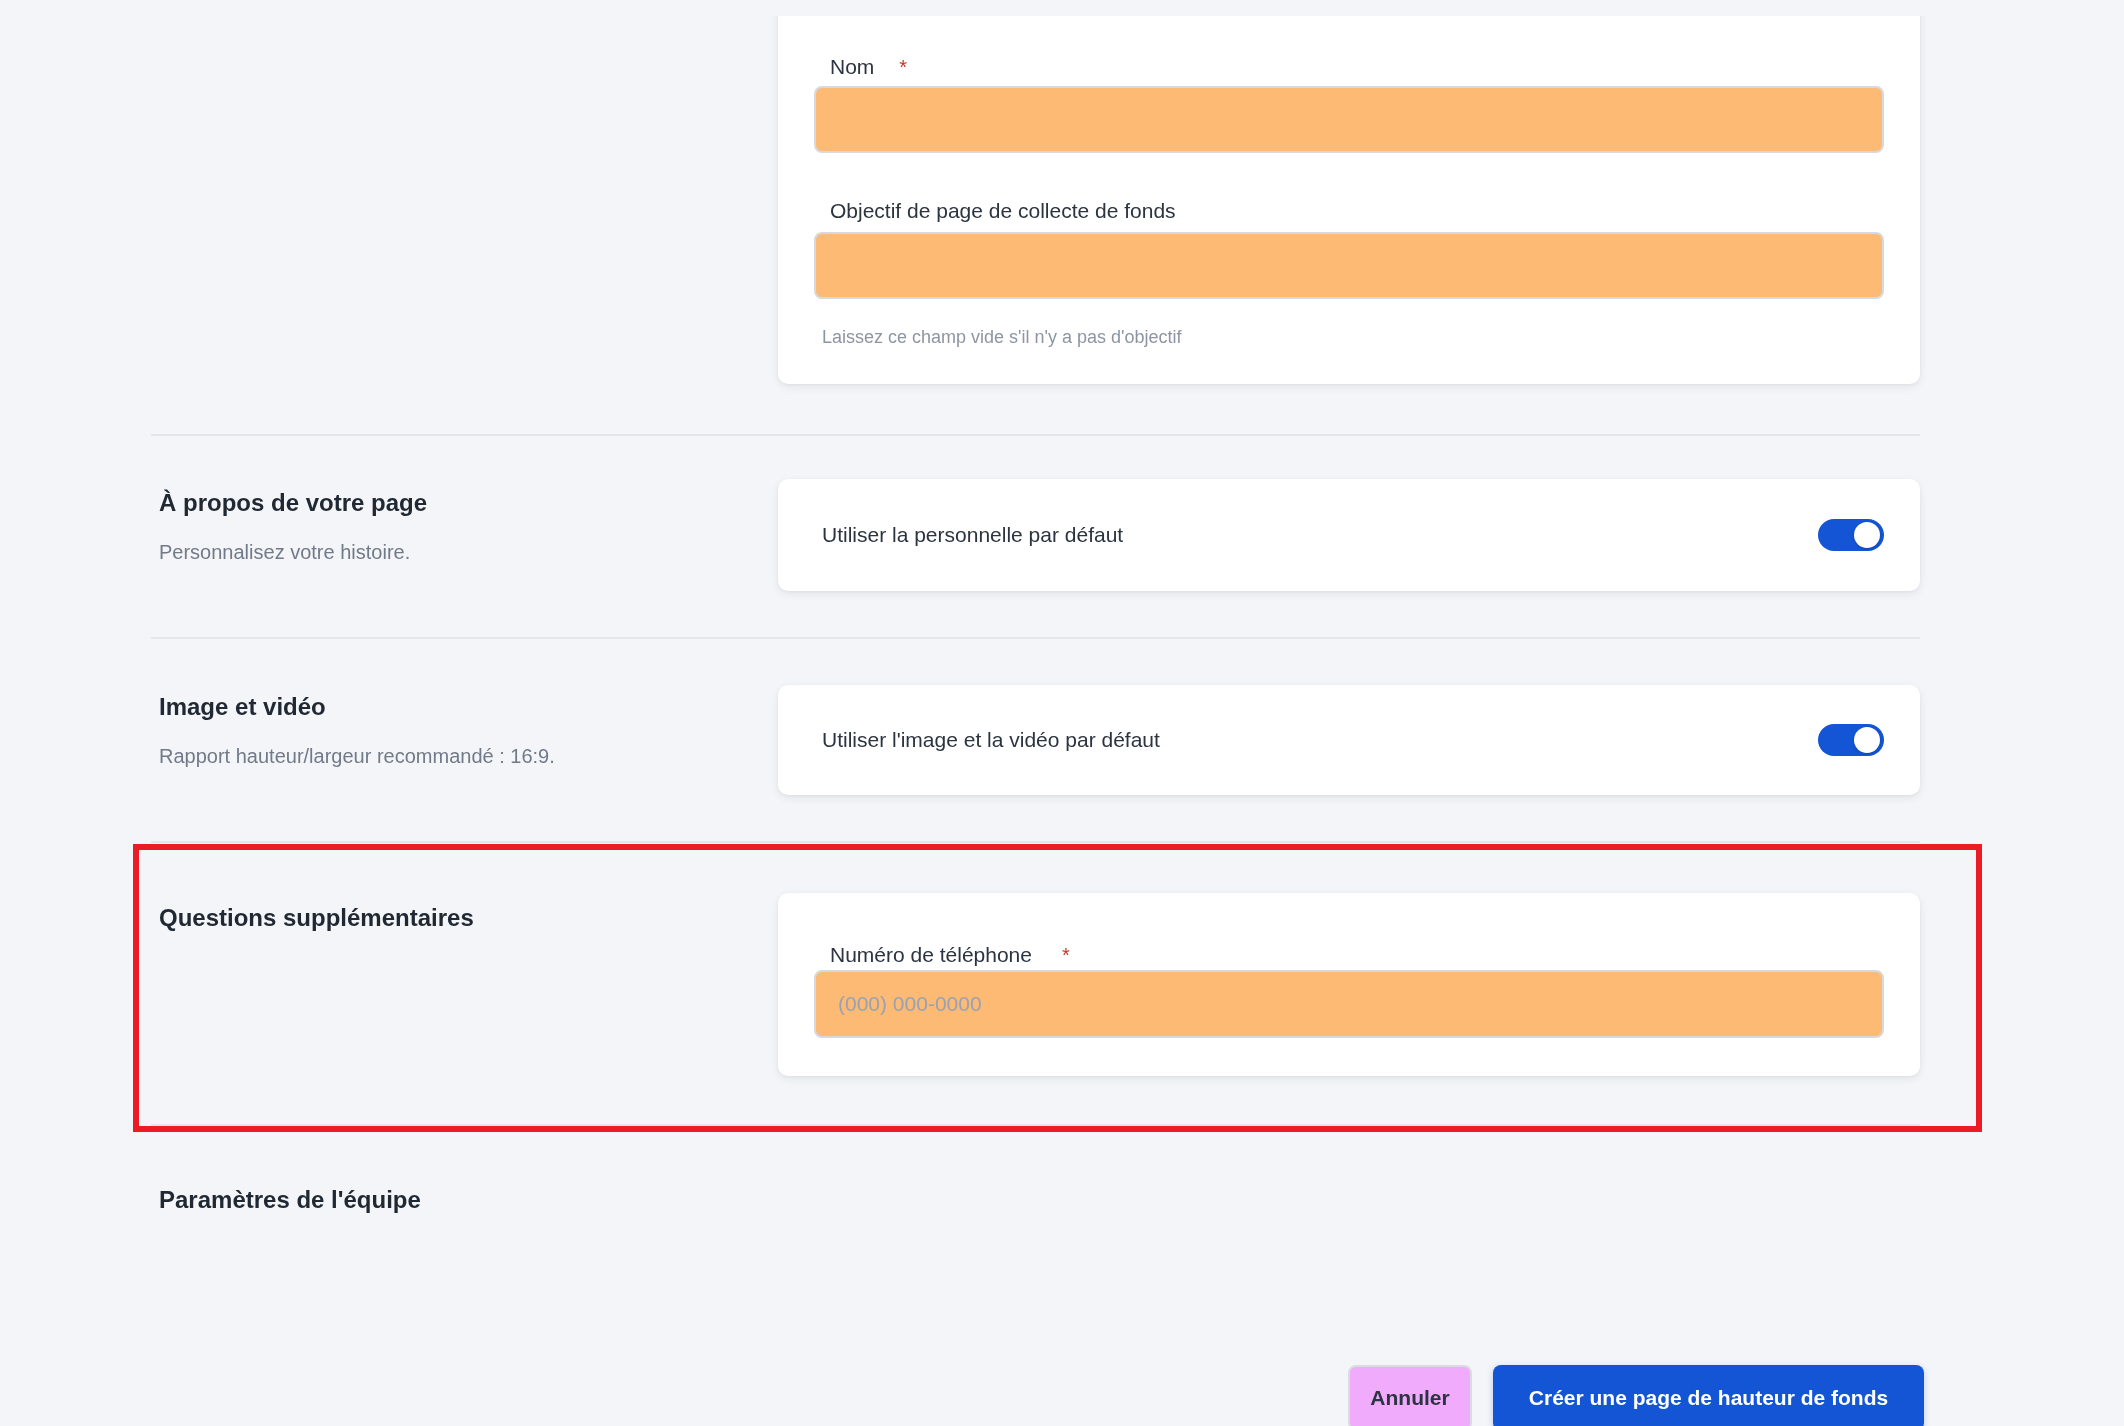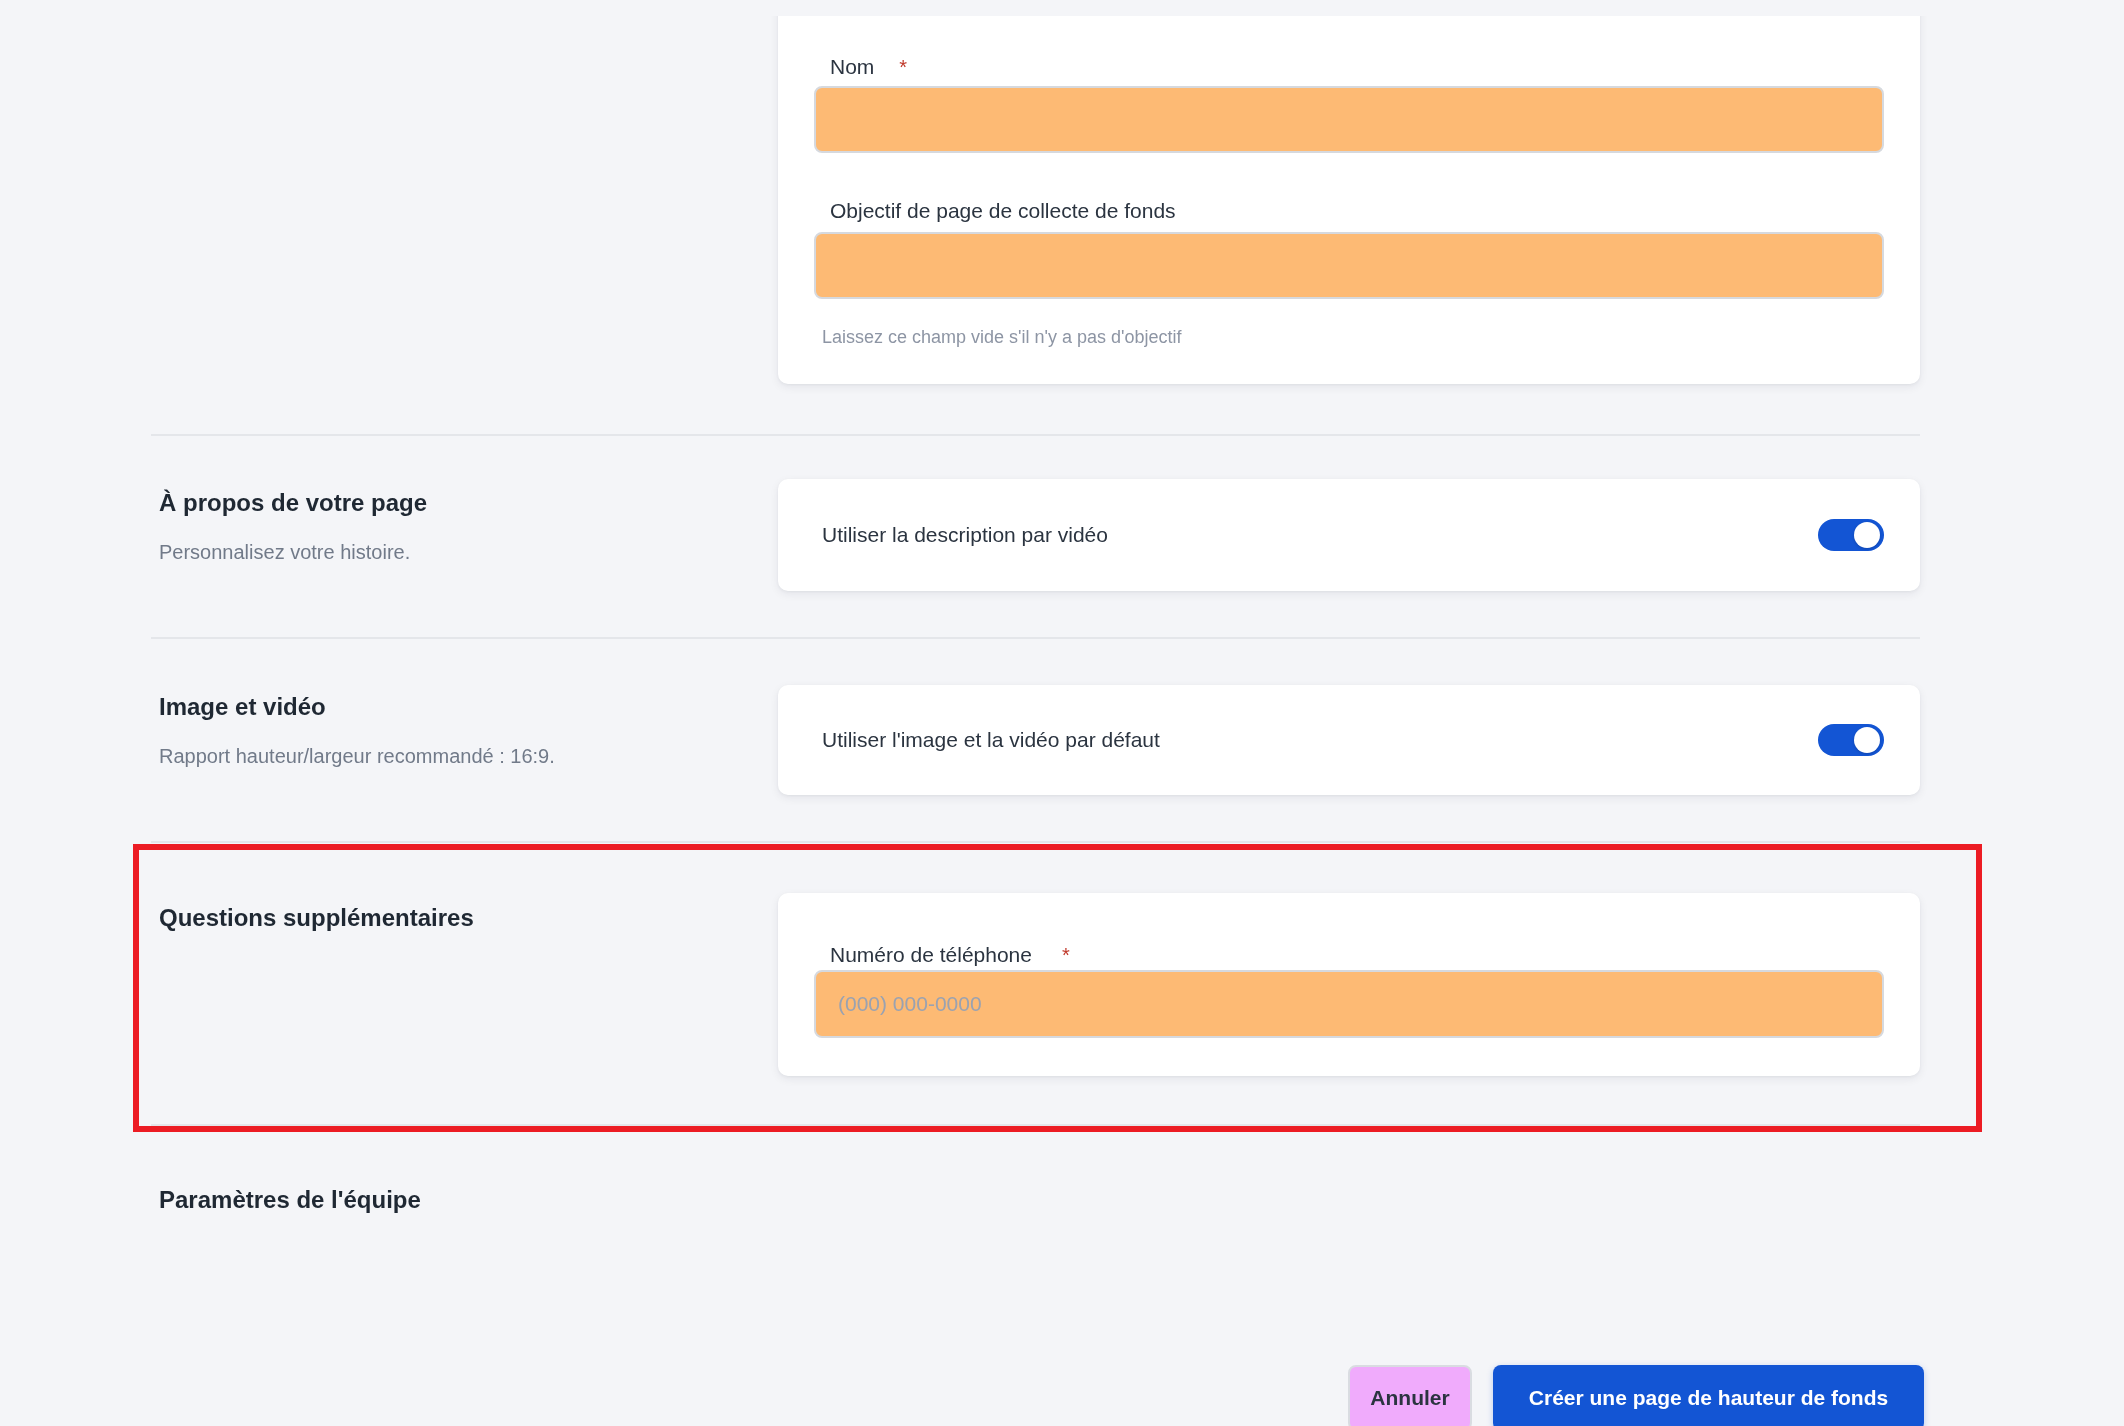--- a/index.html
+++ b/index.html
@@ -126,21 +126,21 @@
     </div>
     <input class="text-input" style="top: 260px;" type="text" value="">
     <div class="helper" style="top:346px;">Laissez ce champ vide s'il n'y a pas d'objectif</div>
   </div>
 
   <div class="divider divider-1"></div>
 
   <div class="section-title" style="top:464px;">À propos de votre page</div>
   <div class="section-sub" style="top:516px;">Personnalisez votre histoire.</div>
   <div class="card card-about">
-    <div class="row-label">Utiliser la description par vidéo</div>
+    <div class="row-label">Utiliser la personnelle par défaut</div>
     <div class="toggle on">
       <div class="knob"></div>
     </div>
   </div>
 
   <div class="divider divider-2"></div>
 
   <div class="section-title" style="top:668px;">Image et vidéo</div>
   <div class="section-sub" style="top:720px;">Rapport hauteur/largeur recommandé : 16:9.</div>
   <div class="card card-media">

